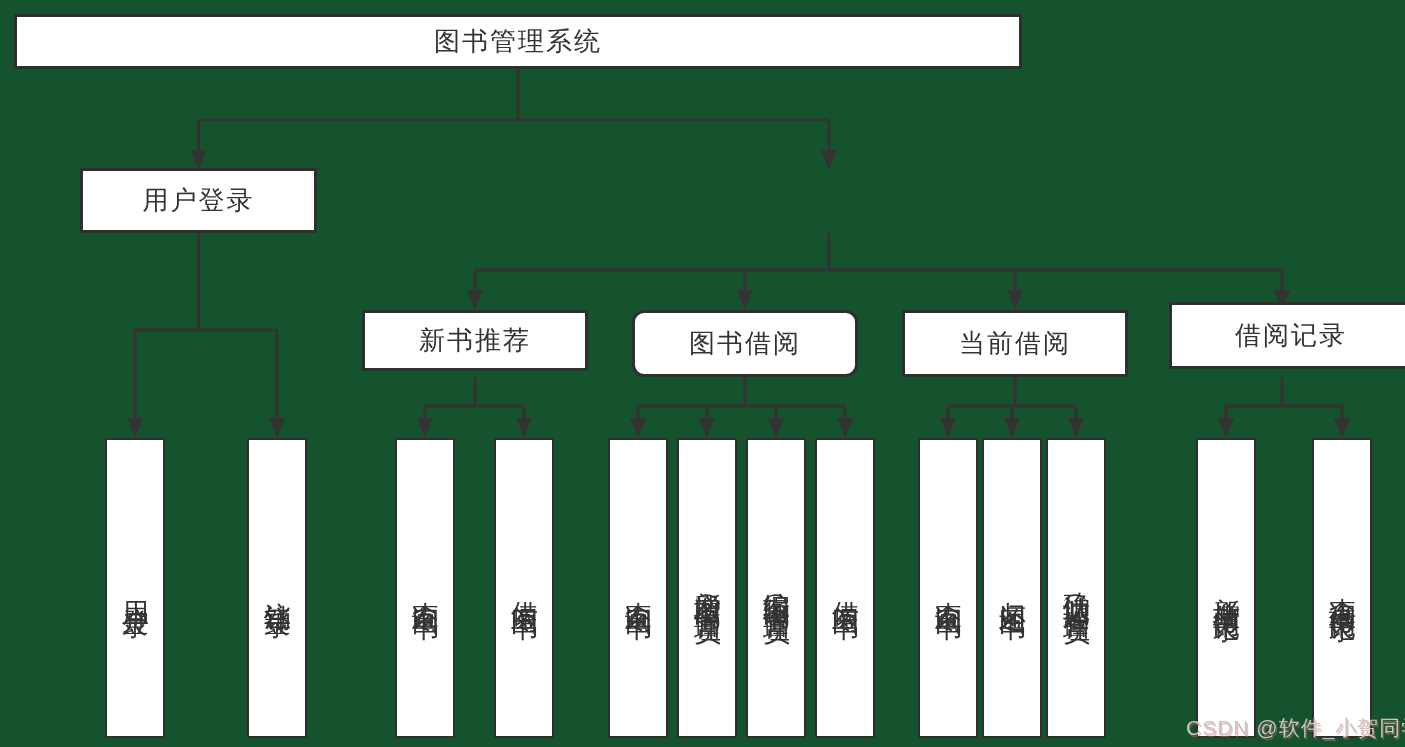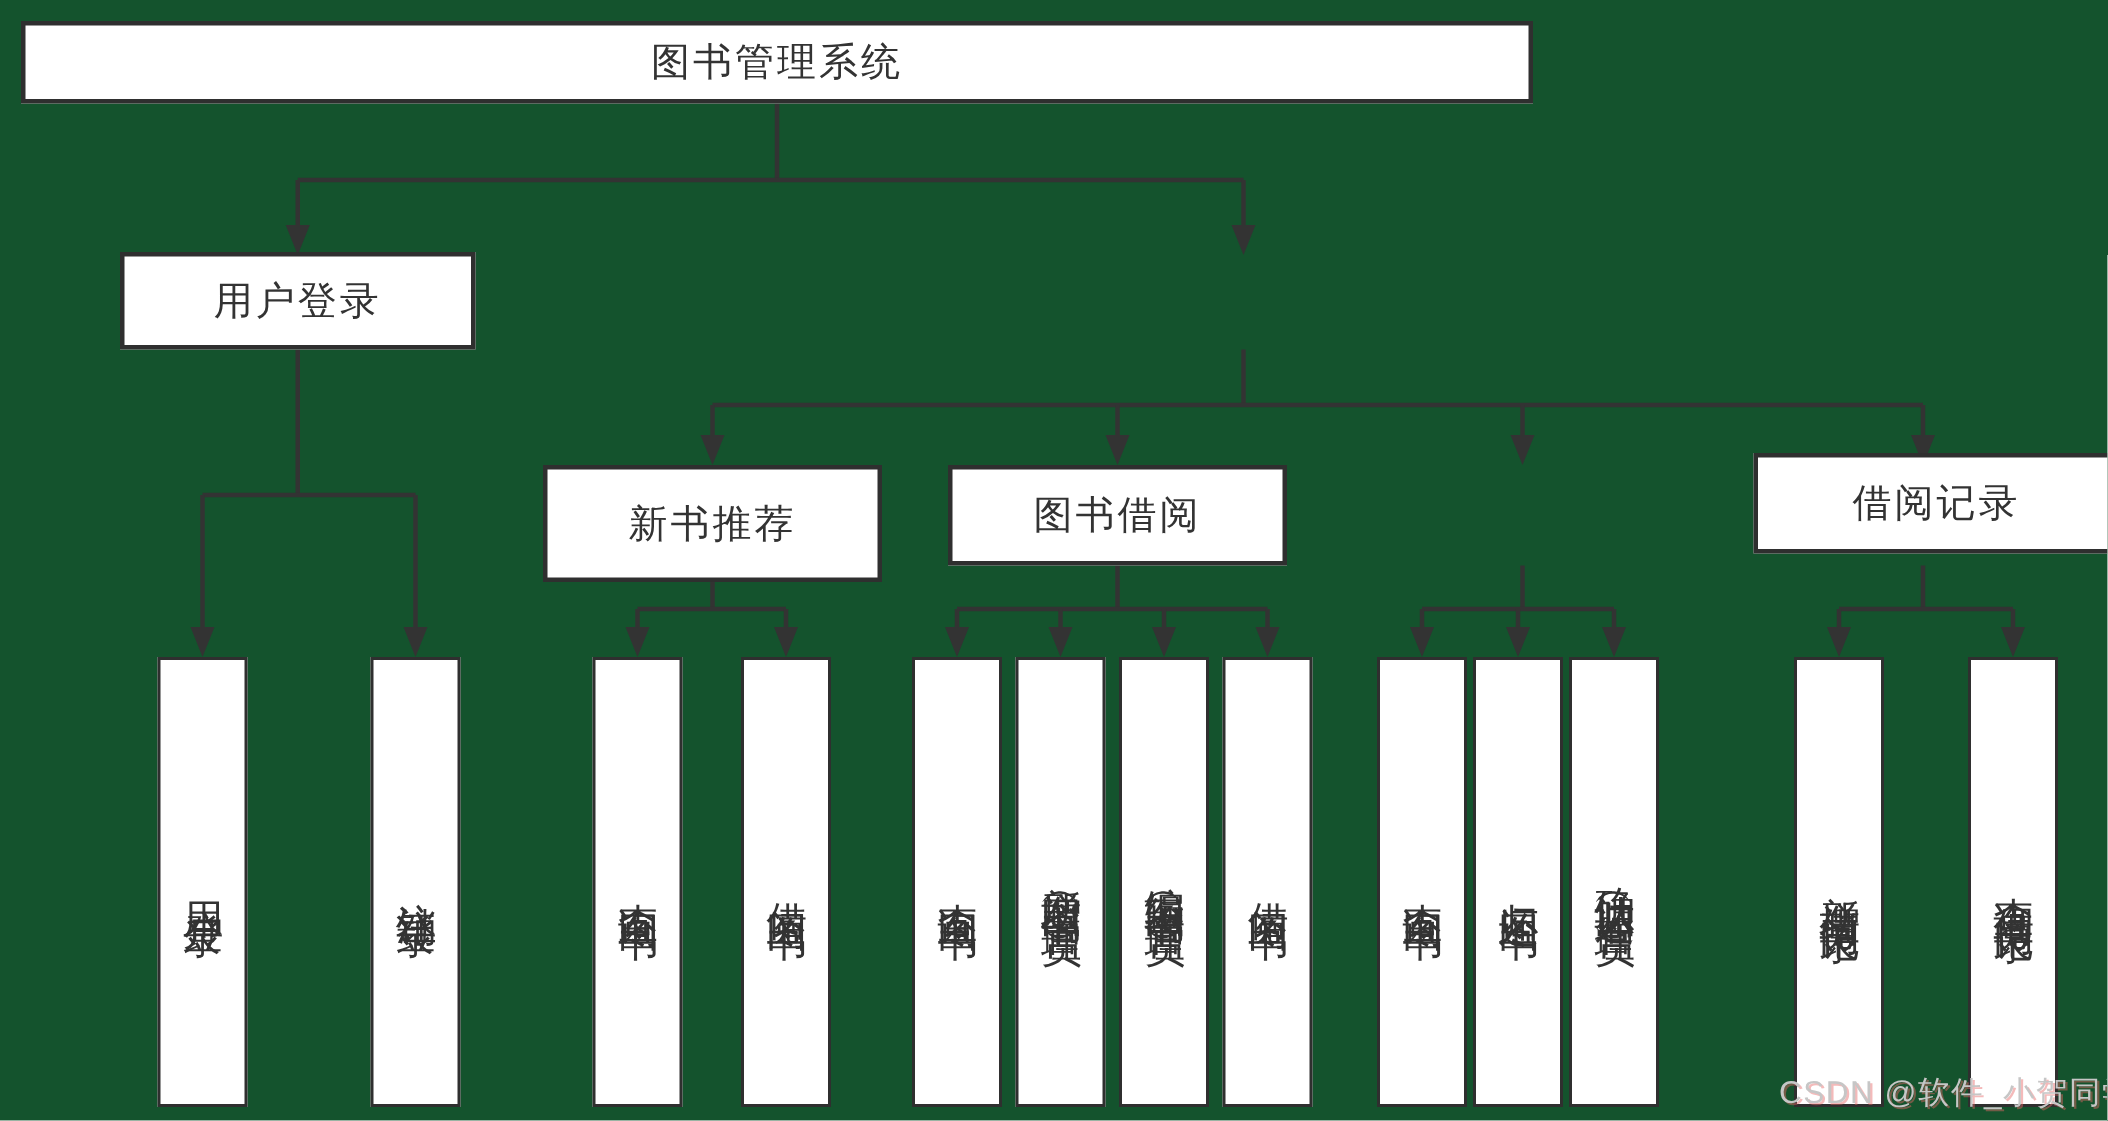--- a/index.html
+++ b/index.html
@@ -128,25 +128,28 @@
   </svg>
 
   <div class="node" style="left:14px;top:14px;width:1008px;height:55px;">
     <span>图书管理系统</span>
   </div>
 
   <div class="node" style="left:80px;top:168px;width:237px;height:65px;">
     <span>用户登录</span>
   </div>
 
-  <div class="node" style="left:362px;top:310px;width:226px;height:78px;">
+  <div class="node" style="left:362px;top:310px;width:226px;height:61px;">
     <span>新书推荐</span>
   </div>
-  <div class="node" style="left:632px;top:310px;width:226px;height:67px;">
+  <div class="node" style="left:632px;top:310px;width:226px;height:67px;border-radius:12px;">
     <span>图书借阅</span>
+  </div>
+  <div class="node" style="left:902px;top:310px;width:226px;height:67px;">
+    <span>当前借阅</span>
   </div>
   <div class="node" style="left:1169px;top:302px;width:244px;height:67px;text-align:center;">
     <span>借阅记录</span>
   </div>
 
   <div class="node leaf" style="left:105px;">
     <span class="v-text">用户登录</span>
   </div>
   <div class="node leaf" style="left:247px;">
     <span class="v-text">注销登录</span>

